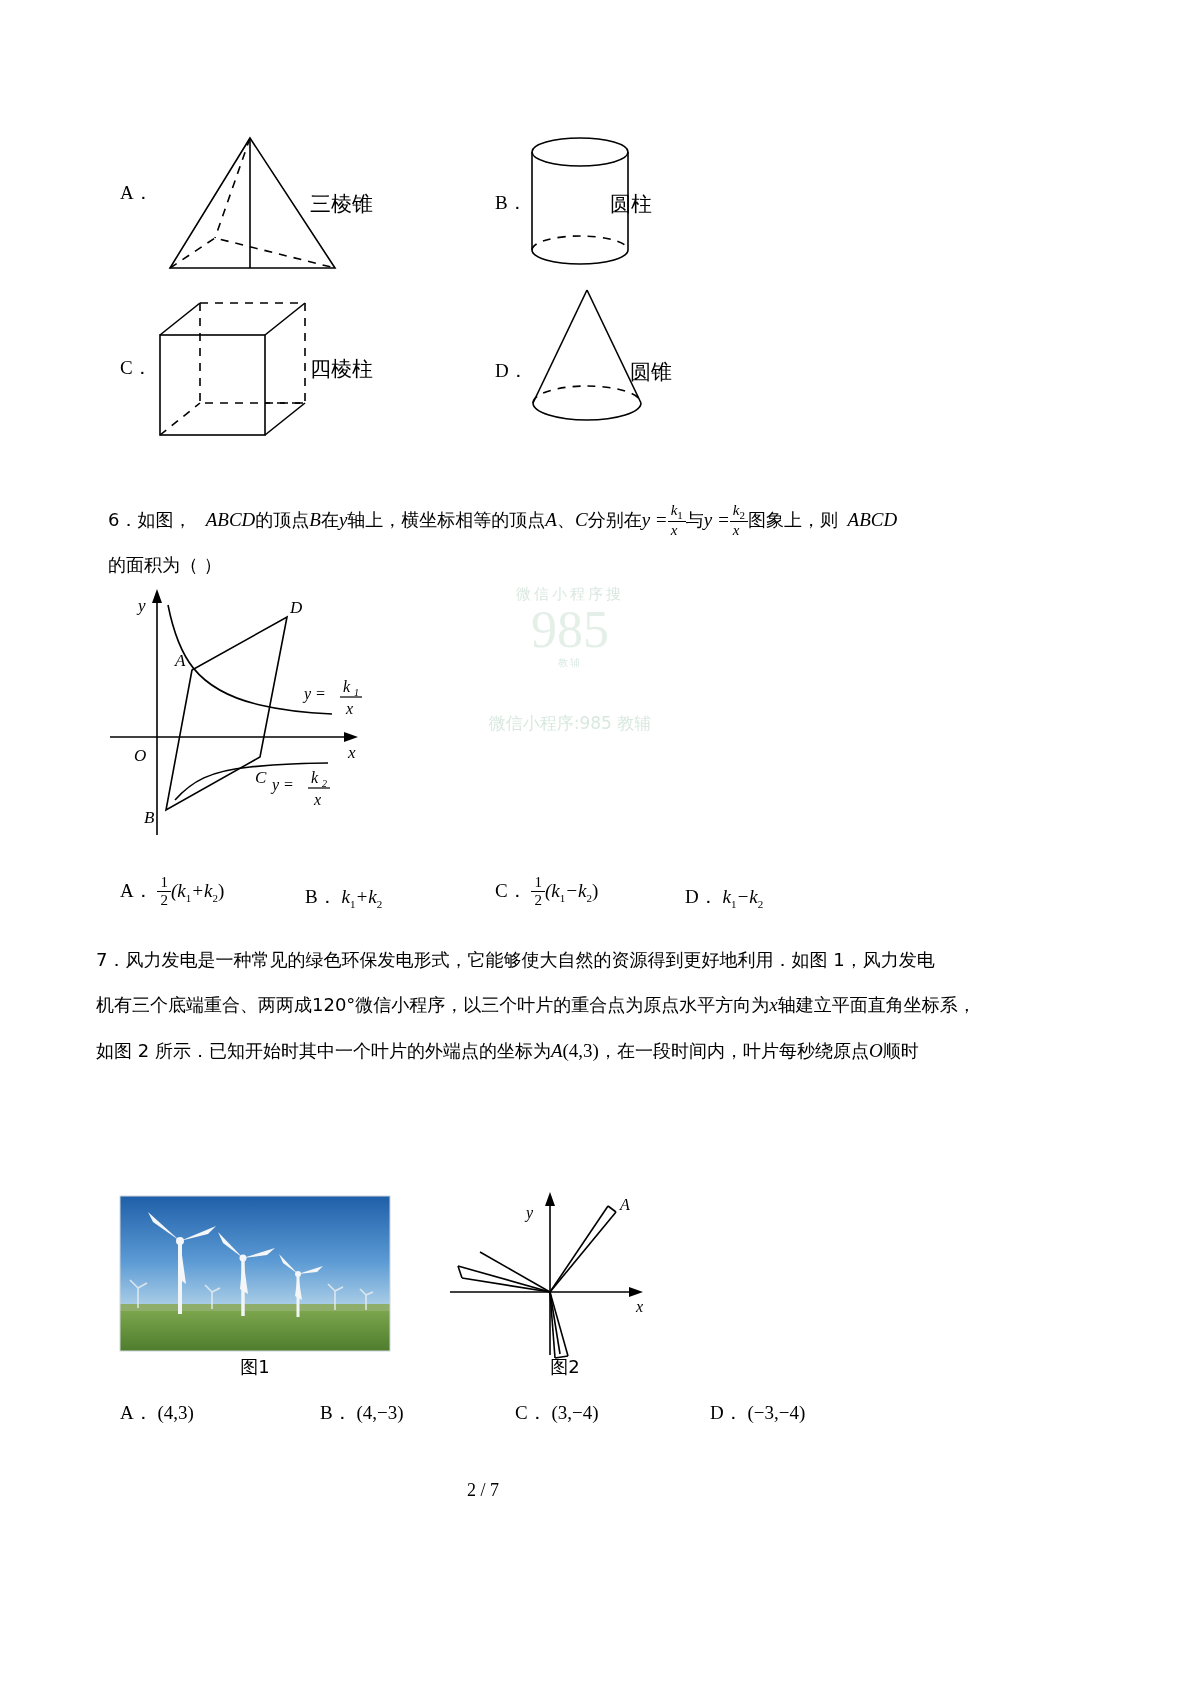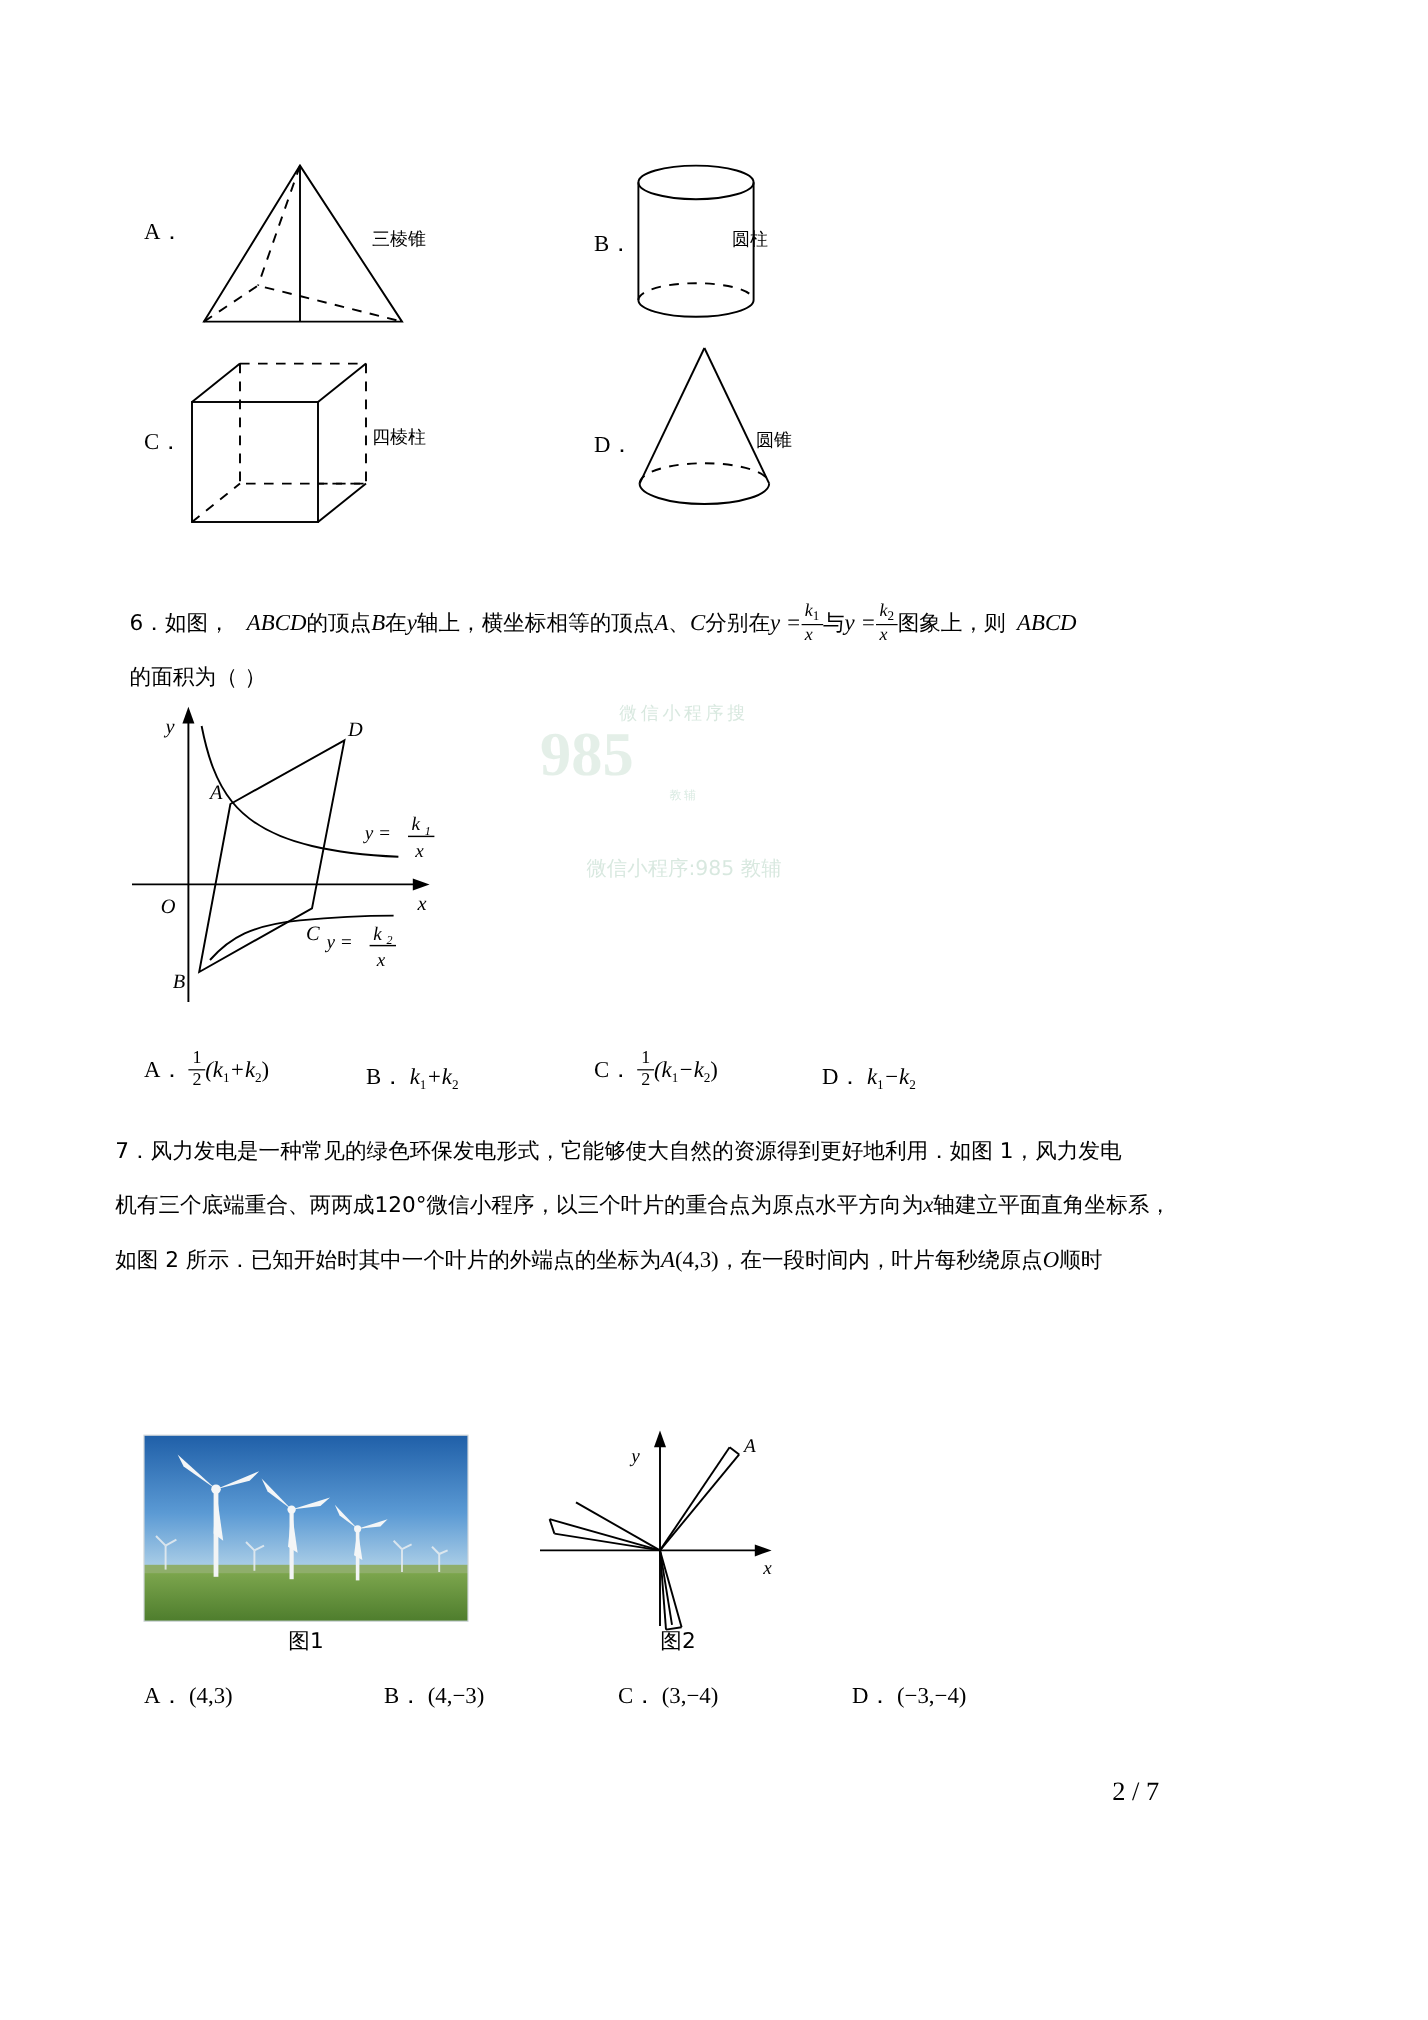--- a/index.html
+++ b/index.html
@@ -9,21 +9,21 @@
     font-family:"Liberation Serif", serif;
     color:#000;
     position:relative;
     overflow:hidden;
   }
   .page { position:relative; width:1190px; height:1683px; }
 
   
   .fig-grid { position:absolute; left:120px; top:110px; width:820px; height:340px; }
   .choice-label { font-size:19px; font-style:normal; }
-  .choice-name { font-size:15px; font-family:"DejaVu Sans", sans-serif; }
+  .choice-name { font-size:21px; font-family:"DejaVu Sans", sans-serif; }
 
   .cell { position:absolute; }
 
   
   .qtext {
     position:absolute;
     font-size:19px;
     line-height:40px;
     font-family:"Liberation Serif", serif;
     white-space:nowrap;
@@ -35,25 +35,25 @@
   .frac .den { display:block; padding:0 3px; }
   .sub { font-size:11px; vertical-align:sub; }
 
   
   .ansrow { position:absolute; font-size:19px; }
   .ansrow .opt { position:absolute; white-space:nowrap; }
 
   
   .wm { position:absolute; left:450px; top:585px; width:240px; height:160px; opacity:.55; pointer-events:none; }
   .wm-top { font-family:"DejaVu Sans", sans-serif; font-size:15px; color:#b9d6c6; letter-spacing:3px; text-align:center; }
-  .wm-985 { font-family:"Liberation Serif", serif; font-size:52px; color:#cfe3d6; text-align:left; line-height:52px; font-weight:bold;}
+  .wm-985 { font-family:"Liberation Serif", serif; font-size:52px; color:#cfe3d6; text-align:center; line-height:52px; font-weight:normal;}
   .wm-sub { font-family:"DejaVu Sans", sans-serif; font-size:10px; color:#bcdacb; text-align:center; letter-spacing:2px;}
   .wm-line { font-family:"DejaVu Sans", sans-serif; font-size:17px; color:#b9d6c6; text-align:center; white-space:nowrap; }
 
-  .footer { position:absolute; left:0; width:966px; text-align:right; font-size:22px; }
+  .footer { position:absolute; left:0; width:966px; text-align:center; font-size:18px; }
 
   svg { display:block; overflow:visible; }
   .stroke { fill:none; stroke:#000; stroke-width:1.6; }
   .dash { fill:none; stroke:#000; stroke-width:1.6; stroke-dasharray:8 7; }
 </style>
 </head>
 <body>
 
 <div class="page">
 

